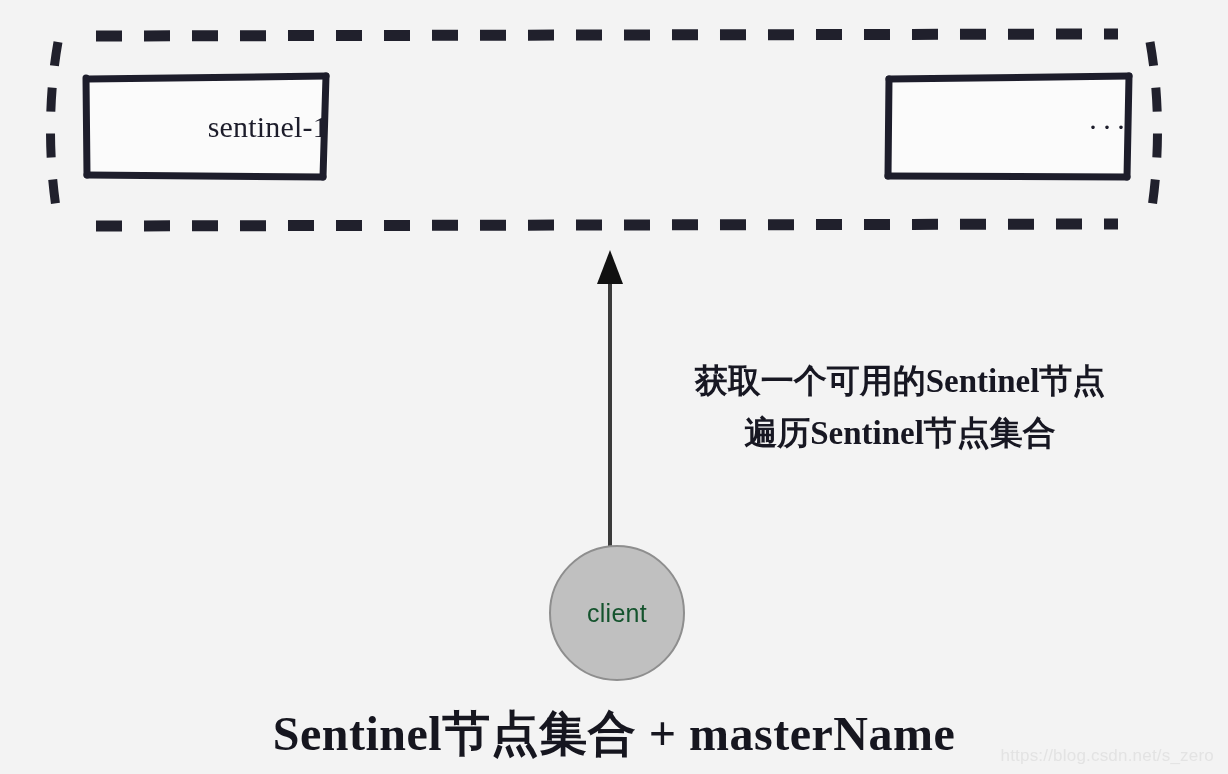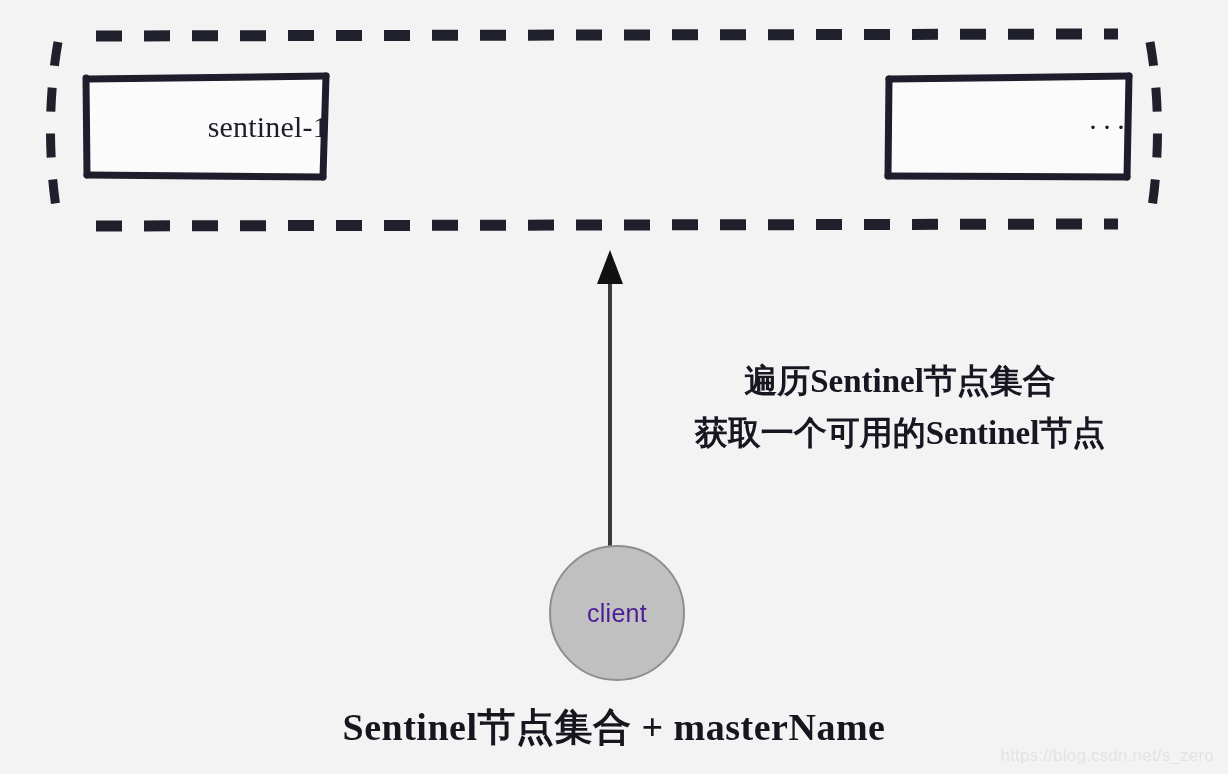--- a/index.html
+++ b/index.html
@@ -102,21 +102,21 @@
     background: #c0c0c0;
     border: 2px solid #8e8e8e;
     box-sizing: border-box;
     display: flex;
     align-items: center;
     justify-content: center;
   }
   .client-label {
     font-family: "Liberation Sans", "DejaVu Sans", sans-serif;
     font-size: 25px;
-    color: #4c1d95;
+    color: #14532d;
     letter-spacing: 0.3px;
     text-align: right;
   }
 
   
   .traverse-annotation {
     position: absolute;
     left: 630px;
     top: 358px;
     width: 540px;
@@ -135,21 +135,21 @@
   }
 
   
   .bottom-caption {
     position: absolute;
     left: 0;
     top: 702px;
     width: 1228px;
     text-align: center;
     font-family: "Liberation Serif", "DejaVu Serif", serif;
-    font-size: 38px;
+    font-size: 48px;
     font-weight: 700;
     color: #16161f;
     letter-spacing: 0.5px;
     white-space: nowrap;
   }
 
   
   .watermark {
     position: absolute;
     right: 14px;
@@ -204,22 +204,22 @@
 
     </div>
   </div>
 
   <svg class="client-arrow" viewBox="0 0 60 312">
     <line x1="30" y1="300" x2="30" y2="26" stroke="#3a3a3a" stroke-width="4"></line>
     <path d="M 30 2 L 43 36 L 17 36 Z" fill="#111111"></path>
   </svg>
 
   <div class="traverse-annotation">
+    <div class="line">获取一个可用的Sentinel节点</div>
     <div class="line">遍历Sentinel节点集合</div>
-    <div class="line">获取一个可用的Sentinel节点</div>
   </div>
 
   <div class="client-node">
     <span class="client-label">client</span>
   </div>
 
   <div class="bottom-caption">Sentinel节点集合 + masterName</div>
 
   <div class="watermark">https://blog.csdn.net/s_zero</div>
 

